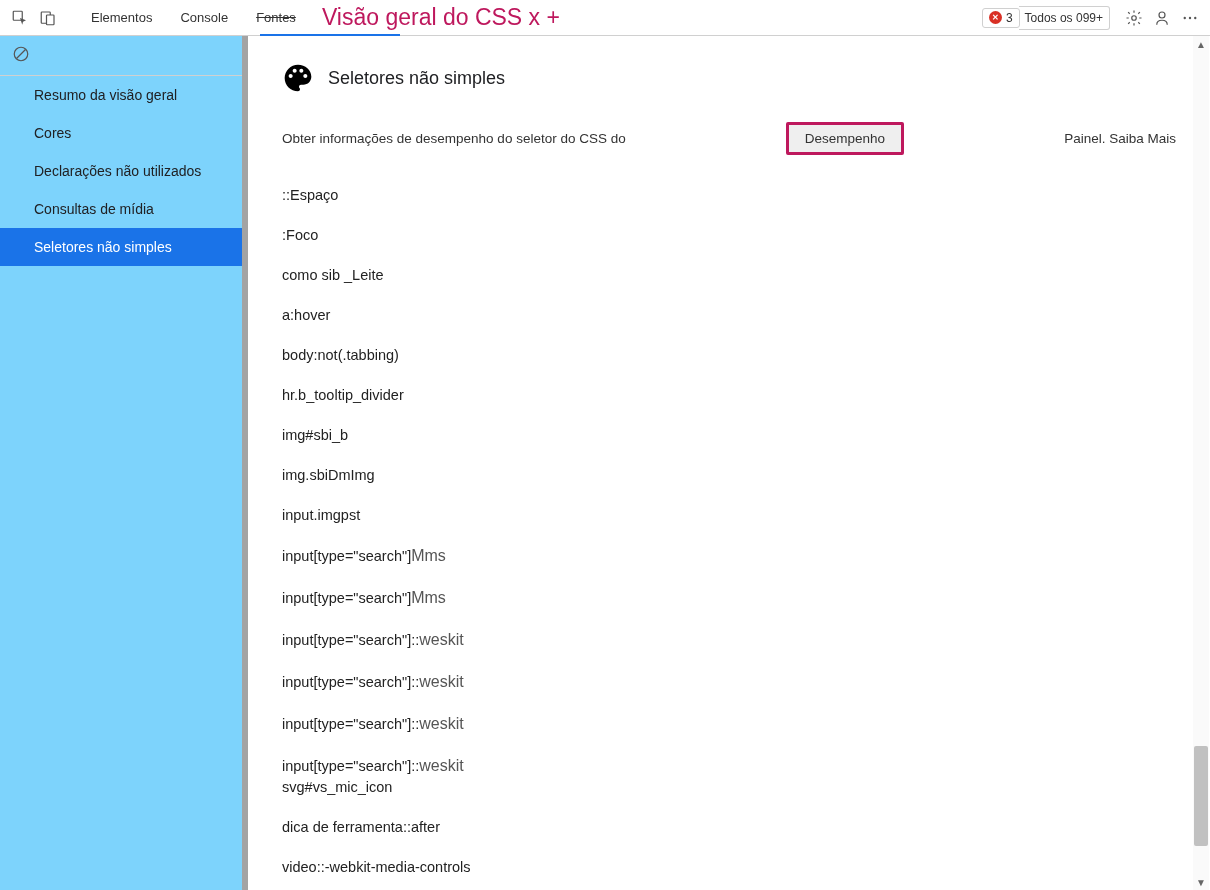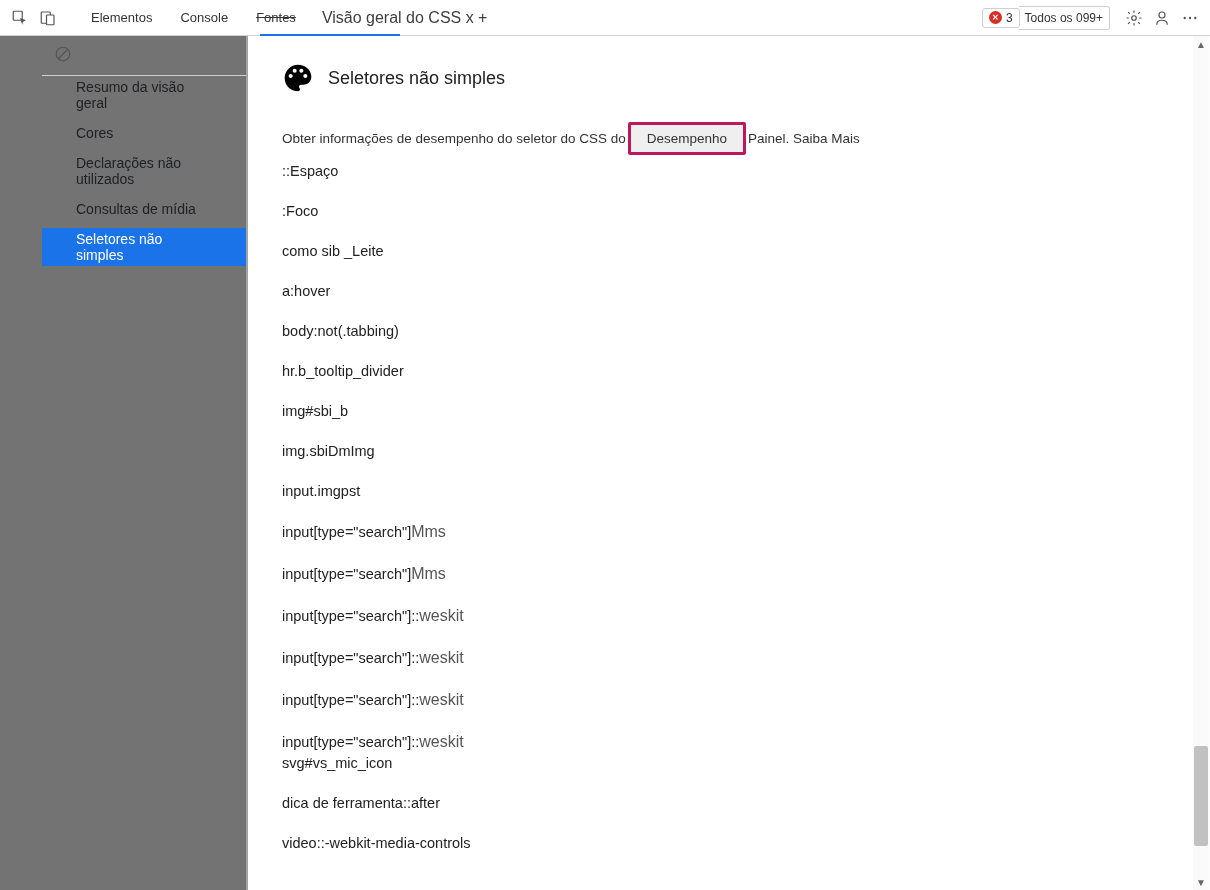--- a/index.html
+++ b/index.html
@@ -11,43 +11,43 @@
       display: flex;
       align-items: center;
       border-bottom: 1px solid #d0d0d0;
       background: #fff;
       padding: 0 6px;
     }
     .tb-icon { width: 28px; height: 28px; display: inline-flex; align-items: center; justify-content: center; color: #555; }
     .tb-sep { flex: 0 0 15px; }
     .tab-item { padding: 16px 14px; height: 48px; display: flex; align-items: center; font-size: 13px; color: #333; cursor: pointer; position: relative; }
     .tab-item.struck { text-decoration: line-through; text-decoration-color: #333; }
-    .tab-big { font-size: 16px; color: #404040; padding: 0 12px; height: 36px; display: flex; align-items: center; position: relative; }
+    .tab-big { font-size: 23px; color: #be185d; padding: 0 12px; height: 36px; display: flex; align-items: center; position: relative; }
     .tab-big-underline { position: absolute; bottom: -1px; left: -50px; width: 140px; height: 3px; background: #1a73e8; }
     .tb-spacer { flex: 1; }
     .err-pill { display: flex; align-items: center; border: 1px solid #d0d0d0; border-radius: 3px; padding: 2px 6px; margin-right: 6px; }
     .err-dot { width: 13px; height: 13px; background: #d93025; border-radius: 50%; display: inline-flex; align-items: center; justify-content: center; color: #fff; font-size: 8px; font-weight: bold; margin-right: 4px; }
     .err-num { font-size: 12px; color: #333; }
     .all-btn { font-size: 12px; color: #333; padding: 4px 6px; border: 1px solid #d0d0d0; border-left: none; border-radius: 0 3px 3px 0; margin-left: -7px; margin-right: 10px; }
 
     
     .main { display: flex; height: 854px; }
-    .sidebar { width: 248px; background: #737373; border-right: 2px solid #a3a3a3; display: flex; flex-direction: column; padding-left: 42px; }
+    .sidebar { width: 248px; background: #7dd3fc; border-right: 6px solid #a3a3a3; display: flex; flex-direction: column; }
     .sidebar-top { height: 40px; border-bottom: 1px solid #d0d0d0; display: flex; align-items: center; padding: 0 12px; }
     .sidebar-item { height: 38px; display: flex; align-items: center; padding: 0 34px 0 34px; font-size: 14px; color: #202124; cursor: pointer; }
     .sidebar-item.selected { background: #1a73e8; color: #fff; }
 
     .content { flex: 1; position: relative; background: #fff; overflow: hidden; }
     .content-inner { padding: 26px 34px; }
 
     .section-header { display: flex; align-items: center; margin-bottom: 28px; }
     .palette-icon { width: 32px; height: 32px; margin-right: 14px; }
     .section-title { font-size: 18px; color: #202124; }
 
-    .perf-row { display: flex; align-items: center; font-size: 13.5px; color: #333; margin-bottom: 8px; flex-wrap: wrap; gap: 2px; }
+    .perf-row { display: flex; align-items: center; font-size: 13.5px; color: #333; margin-bottom: 32px; flex-wrap: wrap; gap: 2px; justify-content: space-between; }
     .perf-btn { border: 3px solid #be185d; background: #efefef; color: #333; font-size: 13.5px; padding: 6px 16px; border-radius: 2px; cursor: pointer; }
 
     .selector-row { font-size: 14.5px; color: #222; margin-bottom: 24px; }
     .selector-row.tight { margin-bottom: 4px; }
     .selector-line { display: inline; }
     .selector-small { font-size: 16px; color: #555; display: inline; }
 
     
     .scrollbar-track { position: absolute; right: 1px; top: 0; bottom: 0; width: 16px; background: #fafafa; }
     .scroll-up { position: absolute; top: 0; right: 0; width: 16px; height: 16px; display: flex; align-items: center; justify-content: center; font-size: 10px; color: #666; }

